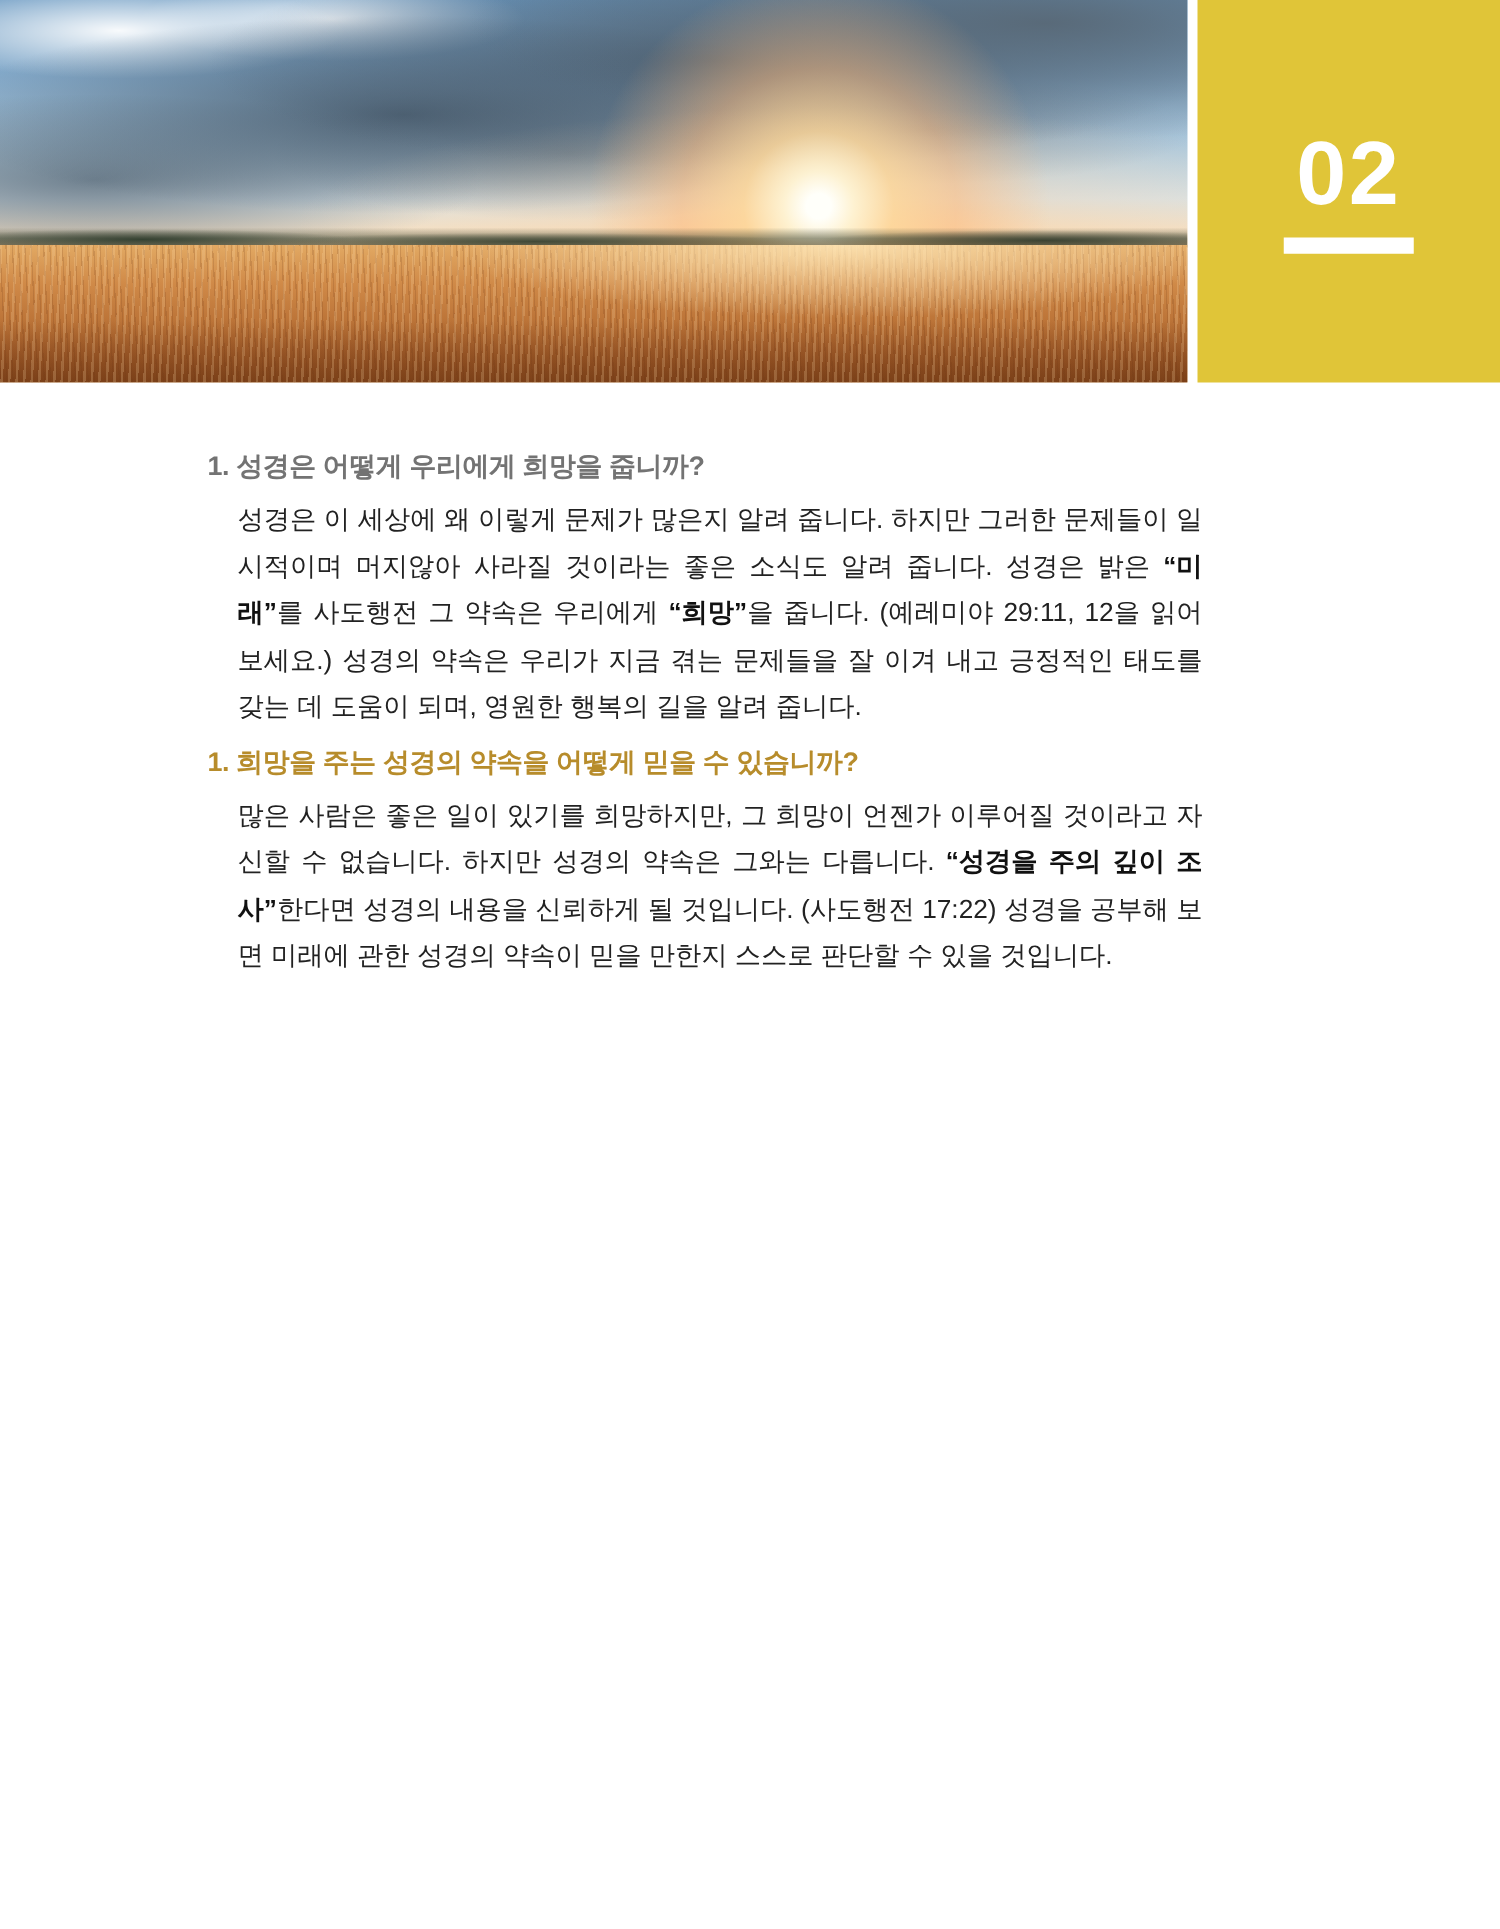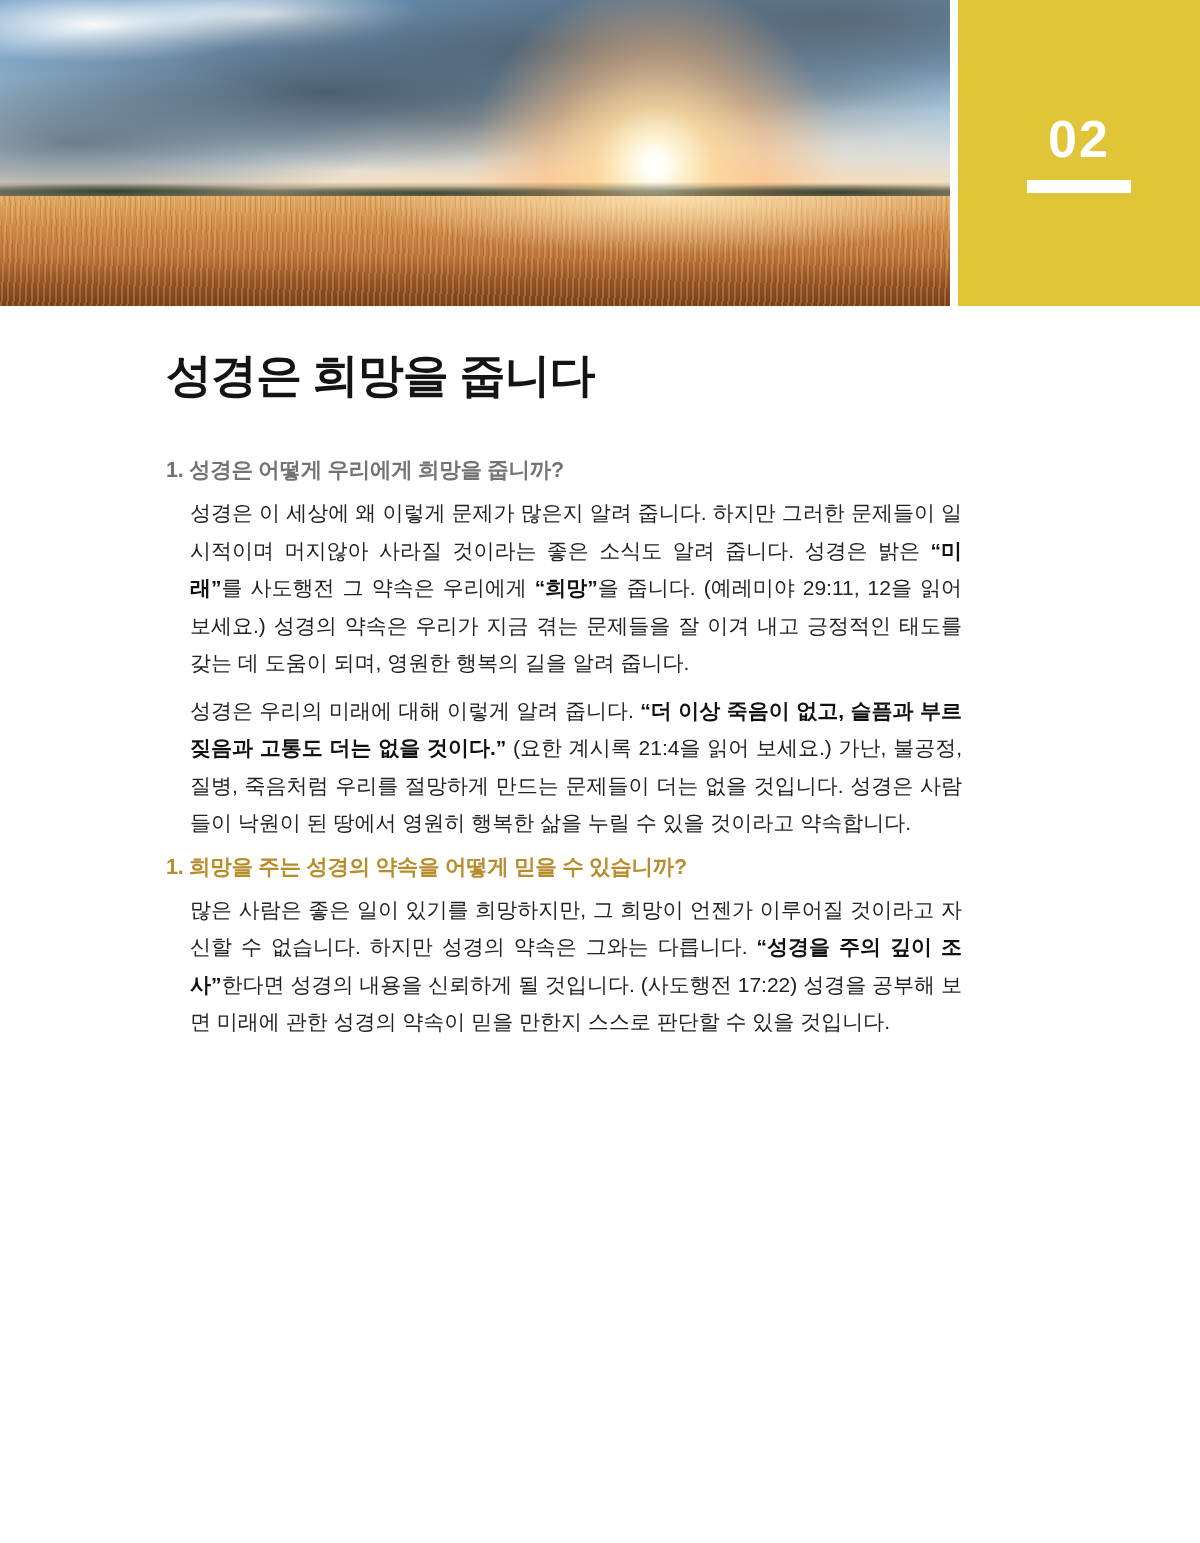--- a/index.html
+++ b/index.html
@@ -64,21 +64,21 @@
 
   
   .badge {
     position: absolute; left: 958px; top: 0;
     width: 242px; height: 306px;
     display: flex; flex-direction: column;
     align-items: center; justify-content: center;
   }
   .badge-number {
     color: #ffffff;
-    font-size: 52px;
+    font-size: 72px;
     font-weight: 800;
     line-height: 1;
     letter-spacing: 2px;
   }
   .badge-bar {
     width: 104px; height: 13px;
     background: #ffffff;
     margin-top: 15px;
   }
 
@@ -125,30 +125,28 @@
     <div class="horizon"></div>
     <div class="field"></div>
   </div>
 
   <div class="badge" id="badge" style="background: rgb(224, 197, 56);">
     <div class="badge-number">02</div>
     <div class="badge-bar"></div>
   </div>
 
   <div class="content">
-    <h1 class="page-title">성경은 희망을 줍니다</h1>
 
 
     <div class="section">
       <h2 class="question gold" style="color: #737373;">1. 성경은 어떻게 우리에게 희망을 줍니까?</h2>
       <p class="body-text"><span>성경은 이 세상에 왜 이렇게 문제가 많은지 알려 줍니다. 하지만 그러한 문제들이 일시적이며 머지않아 사라질 것이라는 좋은 소식도 알려 줍니다. 성경은 밝은 </span><b>“미래”</b><span>를 사도행전 그 약속은 우리에게 </span><b>“희망”</b><span>을 줍니다. (예레미야 29:11, 12을 읽어 보세요.) 성경의 약속은 우리가 지금 겪는 문제들을 잘 이겨 내고 긍정적인 태도를 갖는 데 도움이 되며, 영원한 행복의 길을 알려 줍니다.</span></p>
     </div>
 
     <div class="section">
-      <p class="body-text"><span>성경은 우리의 미래에 대해 이렇게 알려 줍니다. </span><b>“더 이상 죽음이 없고, 슬픔과 부르짖음과 고통도 더는 없을 것이다.”</b><span> (요한 계시록 21:4을 읽어 보세요.) 가난, 불공정, 질병, 죽음처럼 우리를 절망하게 만드는 문제들이 더는 없을 것입니다. 성경은 사람들이 낙원이 된 땅에서 영원히 행복한 삶을 누릴 수 있을 것이라고 약속합니다.</span></p>
     </div>
 
     <div class="section">
       <h2 class="question gold" style="color: rgb(183, 140, 43);">1. 희망을 주는 성경의 약속을 어떻게 믿을 수 있습니까?</h2>
       <p class="body-text"><span>많은 사람은 좋은 일이 있기를 희망하지만, 그 희망이 언젠가 이루어질 것이라고 자신할 수 없습니다. 하지만 성경의 약속은 그와는 다릅니다. </span><b>“성경을 주의 깊이 조사”</b><span>한다면 성경의 내용을 신뢰하게 될 것입니다. (사도행전 17:22) 성경을 공부해 보면 미래에 관한 성경의 약속이 믿을 만한지 스스로 판단할 수 있을 것입니다.</span></p>
     </div>
   </div>
 
 </div>
 

